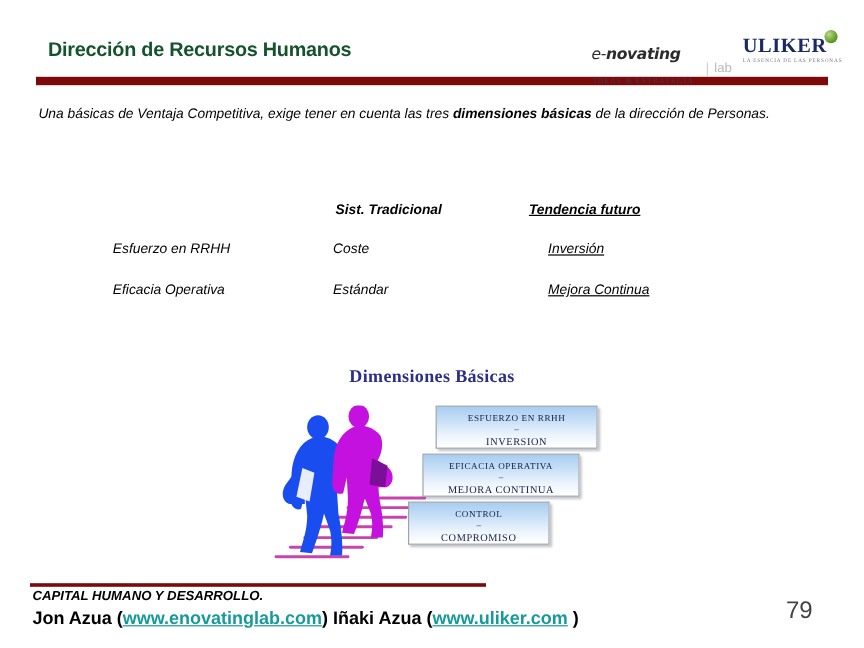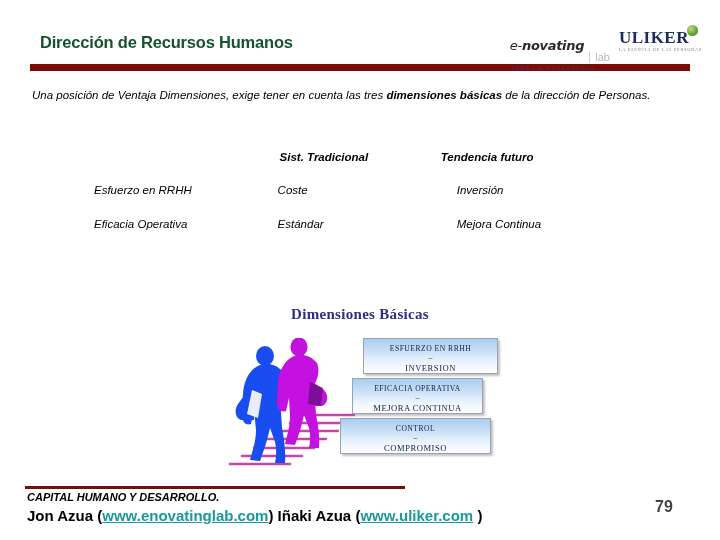--- a/index.html
+++ b/index.html
@@ -40,21 +40,21 @@
 
   
   #logo-block {
     position: absolute;
     right: 18px; top: 28px;
     display: flex;
     align-items: flex-start;
     gap: 9px;
   }
   .enov-wrap { text-align: right; line-height: 1; }
-  .enov-row { display: flex; align-items: center; gap: 5px; }
+  .enov-row { display: flex; align-items: center; gap: 22px; }
   .enov-main {
     font-family: "DejaVu Sans", sans-serif;
     font-size: 13px;
     font-style: italic;
     color: #2b2b2b;
     letter-spacing: -0.3px;
   }
   .enov-main b { font-weight: bold; }
   .enov-lab {
     font-size: 11px;
@@ -107,36 +107,36 @@
     font-style: italic;
     line-height: 22px;
     color: #000000;
     text-align: justify;
   }
   #intro-text b { font-weight: bold; font-style: italic; }
 
   
   #comparison-table {
     position: absolute;
-    left: 80px; top: 140px;
+    left: 80px; top: 158px;
     width: 560px;
   }
   .ctbl { width: 100%; border-collapse: collapse; }
   .ctbl th, .ctbl td {
     font-size: 11.5px;
     font-style: italic;
     padding: 0;
     text-align: left;
     vertical-align: middle;
   }
   .ctbl thead th { height: 33px; font-weight: bold; }
   .ctbl tbody td { height: 34px; font-weight: normal; }
   .col-a { width: 200px; }
   .col-b { width: 160px; }
-  .col-c { width: 200px; }
+  .col-c { width: 200px; text-decoration: underline; }
   .ctbl th.col-a { }
   .ctbl th.col-b { padding-left: 2px; }
   .ctbl th.col-c { padding-left: 12px; }
   .ctbl td.col-c { padding-left: 28px; }
   .ctbl td.col-a { padding-left: 14px; }
   .ctbl .hdr-empty { }
 
   
   #diagram { position: absolute; left: 0; top: 298px; width: 720px; height: 185px; }
   #diagram-title {
@@ -159,21 +159,21 @@
     text-align: center;
     font-family: "Liberation Serif", serif;
     color: #14204a;
     padding-top: 4px;
   }
   .dim-line1 { font-size: 7.6px; letter-spacing: 0.5px; line-height: 11px; }
   .dim-dash  { font-size: 7.6px; line-height: 8px; }
   .dim-line2 { font-size: 8.6px; letter-spacing: 0.5px; line-height: 13px; }
   #dim-box-1 { left: 363px; top: 40px;  width: 135px; height: 36px; }
   #dim-box-2 { left: 352px; top: 80px;  width: 131px; height: 36px; }
-  #dim-box-3 { left: 340px; top: 120px; width: 151px; height: 36px; }
+  #dim-box-3 { left: 340px; top: 120px; width: 118px; height: 36px; }
 
   
   #stairs-figure { position: absolute; left: 228px; top: 40px; width: 130px; height: 130px; }
 </style>
 </head>
 <body>
 
 <div id="slide-header">
 
   <div id="page-title">Dirección de Recursos Humanos</div>
@@ -194,21 +194,21 @@
       <div class="uliker-main">
         <span>ULIKER</span>
         <span class="uliker-globe"></span>
       </div>
       <div class="uliker-sub">LA ESENCIA DE LAS PERSONAS</div>
     </div>
 
   </div>
 </div>
 
-<div id="intro-text"><span>Una posición de Ventaja Dimensiones, exige tener en cuenta las tres </span><b>dimensiones básicas</b><span> de la dirección de Personas.</span></div>
+<div id="intro-text"><span>Una básicas de Ventaja Competitiva, exige tener en cuenta las tres </span><b>dimensiones básicas</b><span> de la dirección de Personas.</span></div>
 
 <div id="comparison-table">
   <table class="ctbl">
     <thead>
       <tr>
         <th class="col-a hdr-empty"></th>
         <th class="col-b">Sist. Tradicional</th>
         <th class="col-c">Tendencia futuro</th>
       </tr>
     </thead>
@@ -282,14 +282,14 @@
 </div>
 
 <div id="slide-footer" style="position:absolute;left:0;top:483px;width:720px;height:57px;">
 
   <div style="position:absolute;left:25px;top:3px;width:380px;height:3px;background:#7c0a0a;"></div>
 
   <div style="position:absolute;left:27px;top:8px;font-size:11px;font-weight:bold;font-style:italic;color:#000;white-space:nowrap;">CAPITAL HUMANO Y DESARROLLO.</div>
 
   <div style="position:absolute;left:27px;top:24px;font-size:15px;font-weight:bold;color:#000;white-space:nowrap;"><span>Jon Azua (</span><span style="color:#189a9a;text-decoration:underline;">www.enovatinglab.com</span><span>) Iñaki Azua (</span><span style="color:#189a9a;text-decoration:underline;">www.uliker.com</span><span> )</span></div>
 
-  <div style="position:absolute;left:655px;top:15px;font-size:16px;color:#444;font-weight:bold;">79</div>
+  <div style="position:absolute;left:655px;top:15px;font-size:20px;color:#444;">79</div>
 </div>
 
 </body></html>

